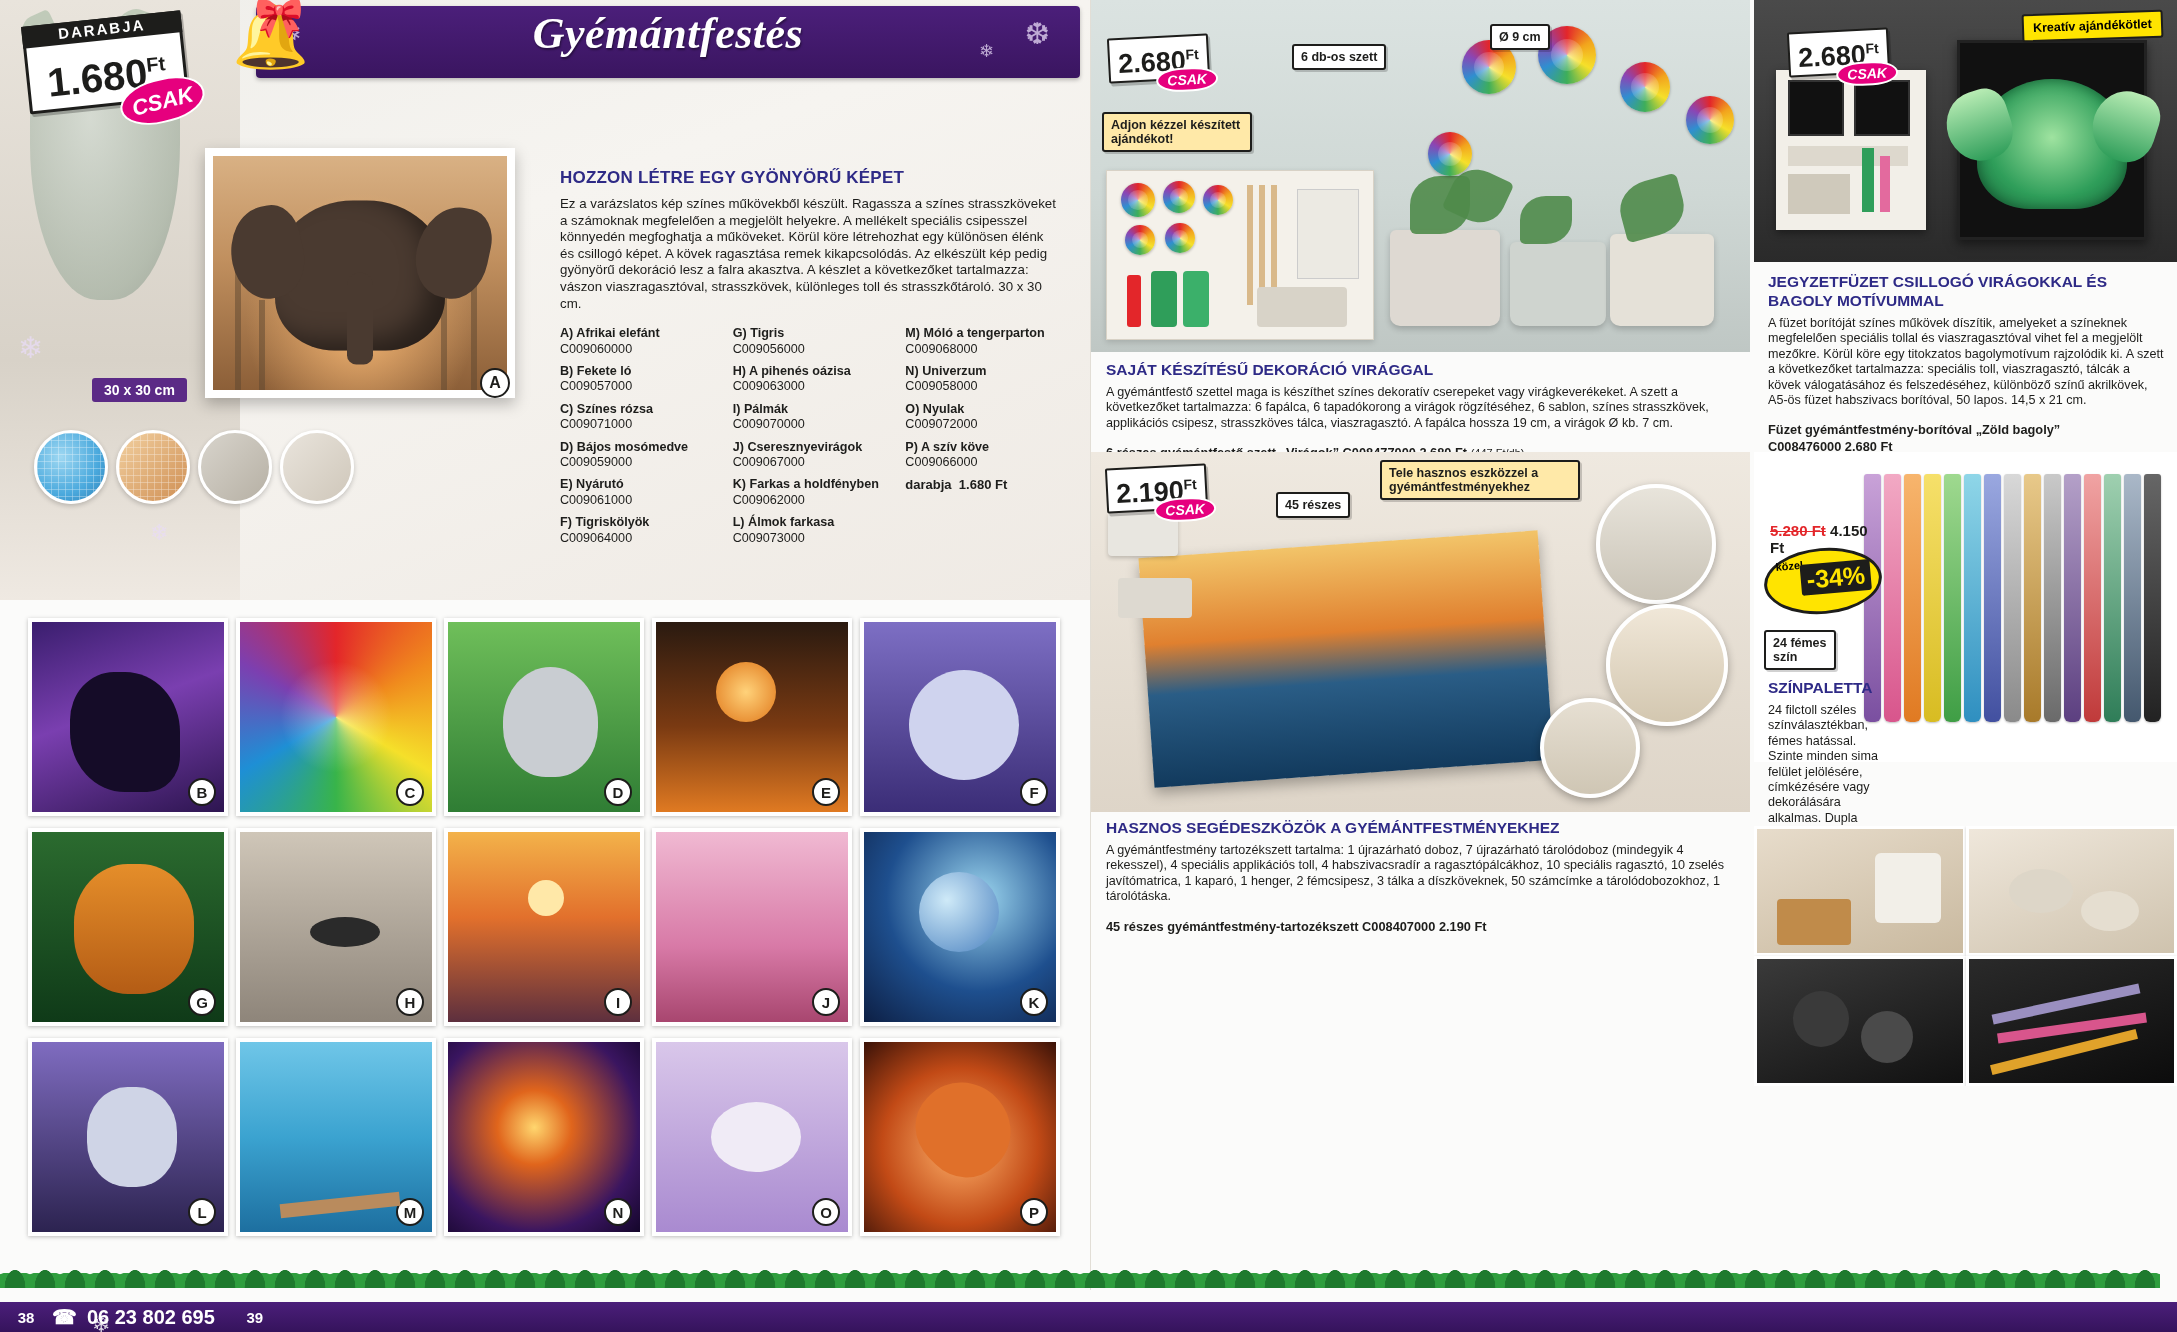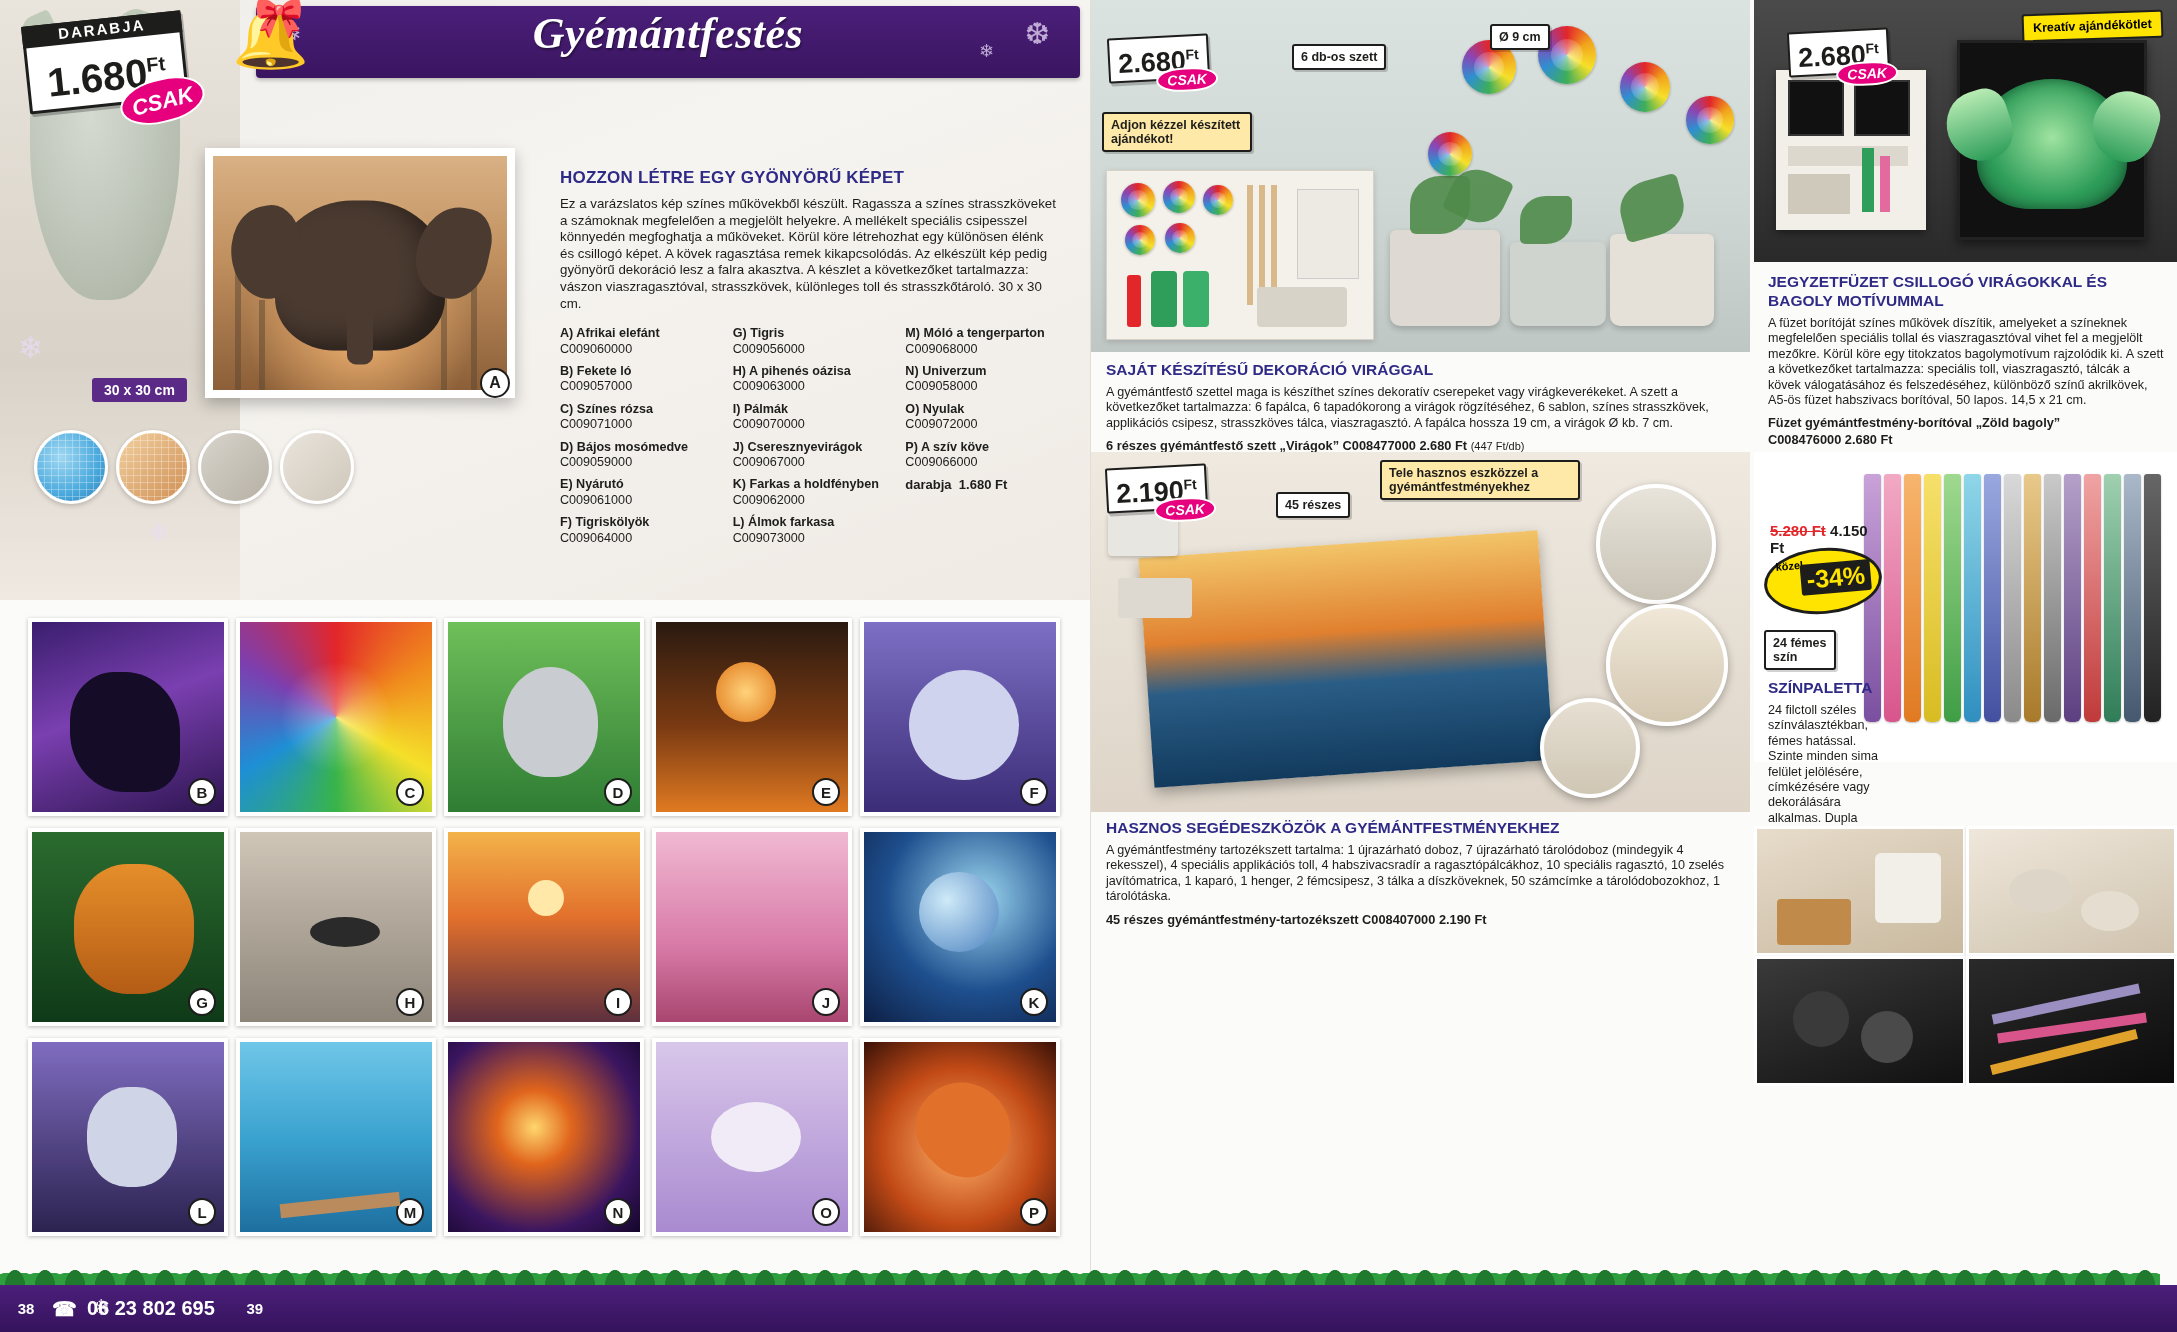--- a/index.html
+++ b/index.html
@@ -220,21 +220,21 @@
     background: radial-gradient(ellipse at 50% 45%, #9fe3a0, #2f9e5a 60%, #176b3c);
     border-radius: 50% 50% 35% 35%;
     box-shadow: inset 0 0 14px rgba(0,0,0,.4);
   }
   .moth:before, .moth:after { content:""; position:absolute; top:12px; width:64px; height:70px; background:linear-gradient(180deg,#b8ecb4,#2f9e5a); border-radius:60% 40% 50% 60%;}
   .moth:before{ left:-30px; transform:rotate(-18deg);} .moth:after{ right:-30px; transform:rotate(18deg);}
 
   .r-text { position:absolute; color:#1d1d1b; }
   .r-text h3 { color:#2e2a86; font-size:15.5px; font-weight:800; line-height:19px; margin-bottom:6px;}
   .r-text p { font-size:12.6px; line-height:15.4px; }
-  .r-text .buy { font-size:12.8px; font-weight:700; margin-top:7px;}
+  .r-text .buy { font-size:12.8px; font-weight:700; margin-top:14px;}
 
   
   .r-photo-3 {
     position:absolute; left:0; top:452px; width:660px; height:360px;
     background: linear-gradient(180deg,#efe9e0,#ded5c8);
     overflow:hidden;
   }
   .mat {
     position:absolute; left:56px; top:92px; width:400px; height:230px;
     background: linear-gradient(180deg,#f2c469 0%, #e0802f 38%, #2a5d86 60%, #123a5d 100%);
@@ -272,21 +272,21 @@
     background:#efe9e1; overflow:hidden;
   }
   .tile { position:absolute; border:3px solid #fff; box-shadow:0 1px 3px rgba(0,0,0,.2);}
   .t1 { left:0; top:0; width:212px; height:130px; background:linear-gradient(160deg,#e7dccb,#c9b99f);}
   .t2 { left:212px; top:0; width:211px; height:130px; background:linear-gradient(160deg,#efe7db,#cfc3ae);}
   .t3 { left:0; top:130px; width:212px; height:130px; background:linear-gradient(160deg,#3a3a3a,#111);}
   .t4 { left:212px; top:130px; width:211px; height:130px; background:linear-gradient(160deg,#2a2a2a,#0c0c0c);}
 
   
   .footer {
-    position:absolute; left:0; bottom:0; width:2177px; height:47px;
+    position:absolute; left:0; bottom:0; width:2177px; height:30px;
     background: linear-gradient(180deg,#4b1f7a,#35135c);
     display:flex; align-items:center; color:#fff;
   }
   .footer .pg { width:52px; text-align:center; font-size:15px; font-weight:700;}
   .footer .mid { flex:1; text-align:center; font-size:17px; font-style:italic; }
   .footer .mid b { font-style:normal; font-weight:800; letter-spacing:.4px;}
   .footer .tel { display:flex; align-items:center; gap:10px; font-size:20px; font-weight:800; padding-right:14px;}
   .garland-row { position:absolute; left:0; bottom:44px; width:2177px; height:26px; display:flex; }
   .sprig { width:30px; height:26px; background:
       radial-gradient(ellipse at 50% 100%, #1f7a2e 0 48%, transparent 50%),

